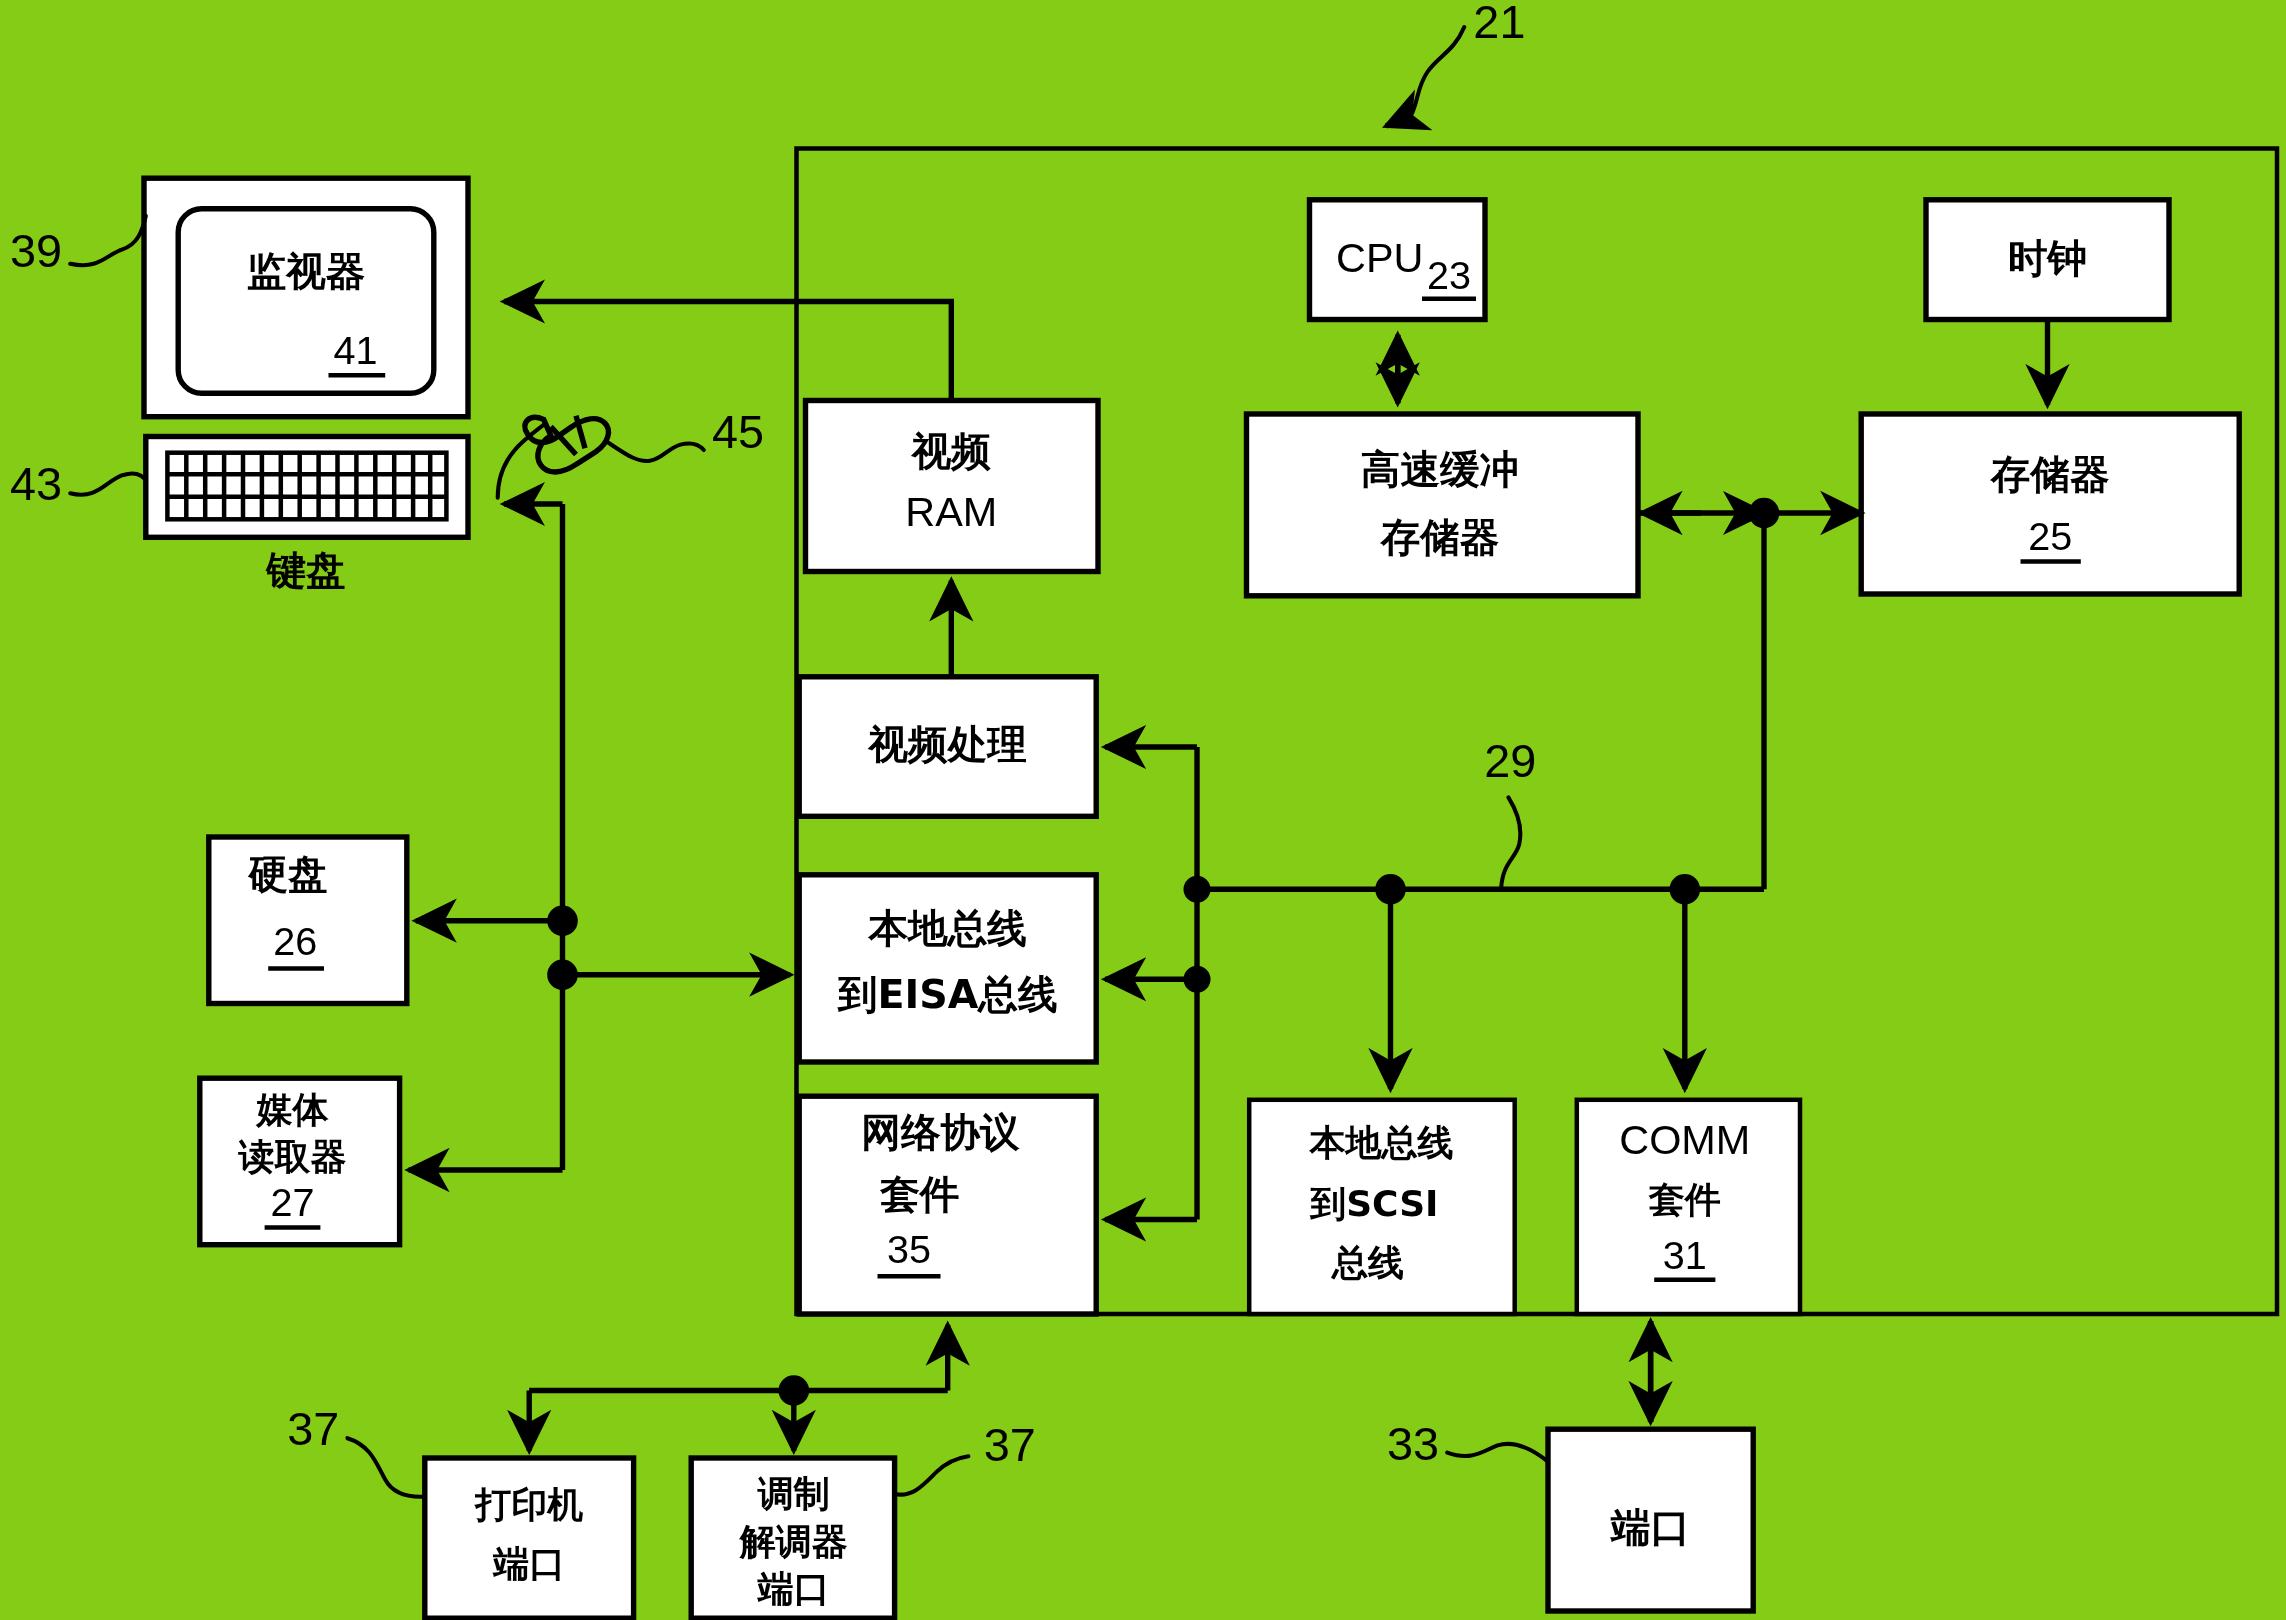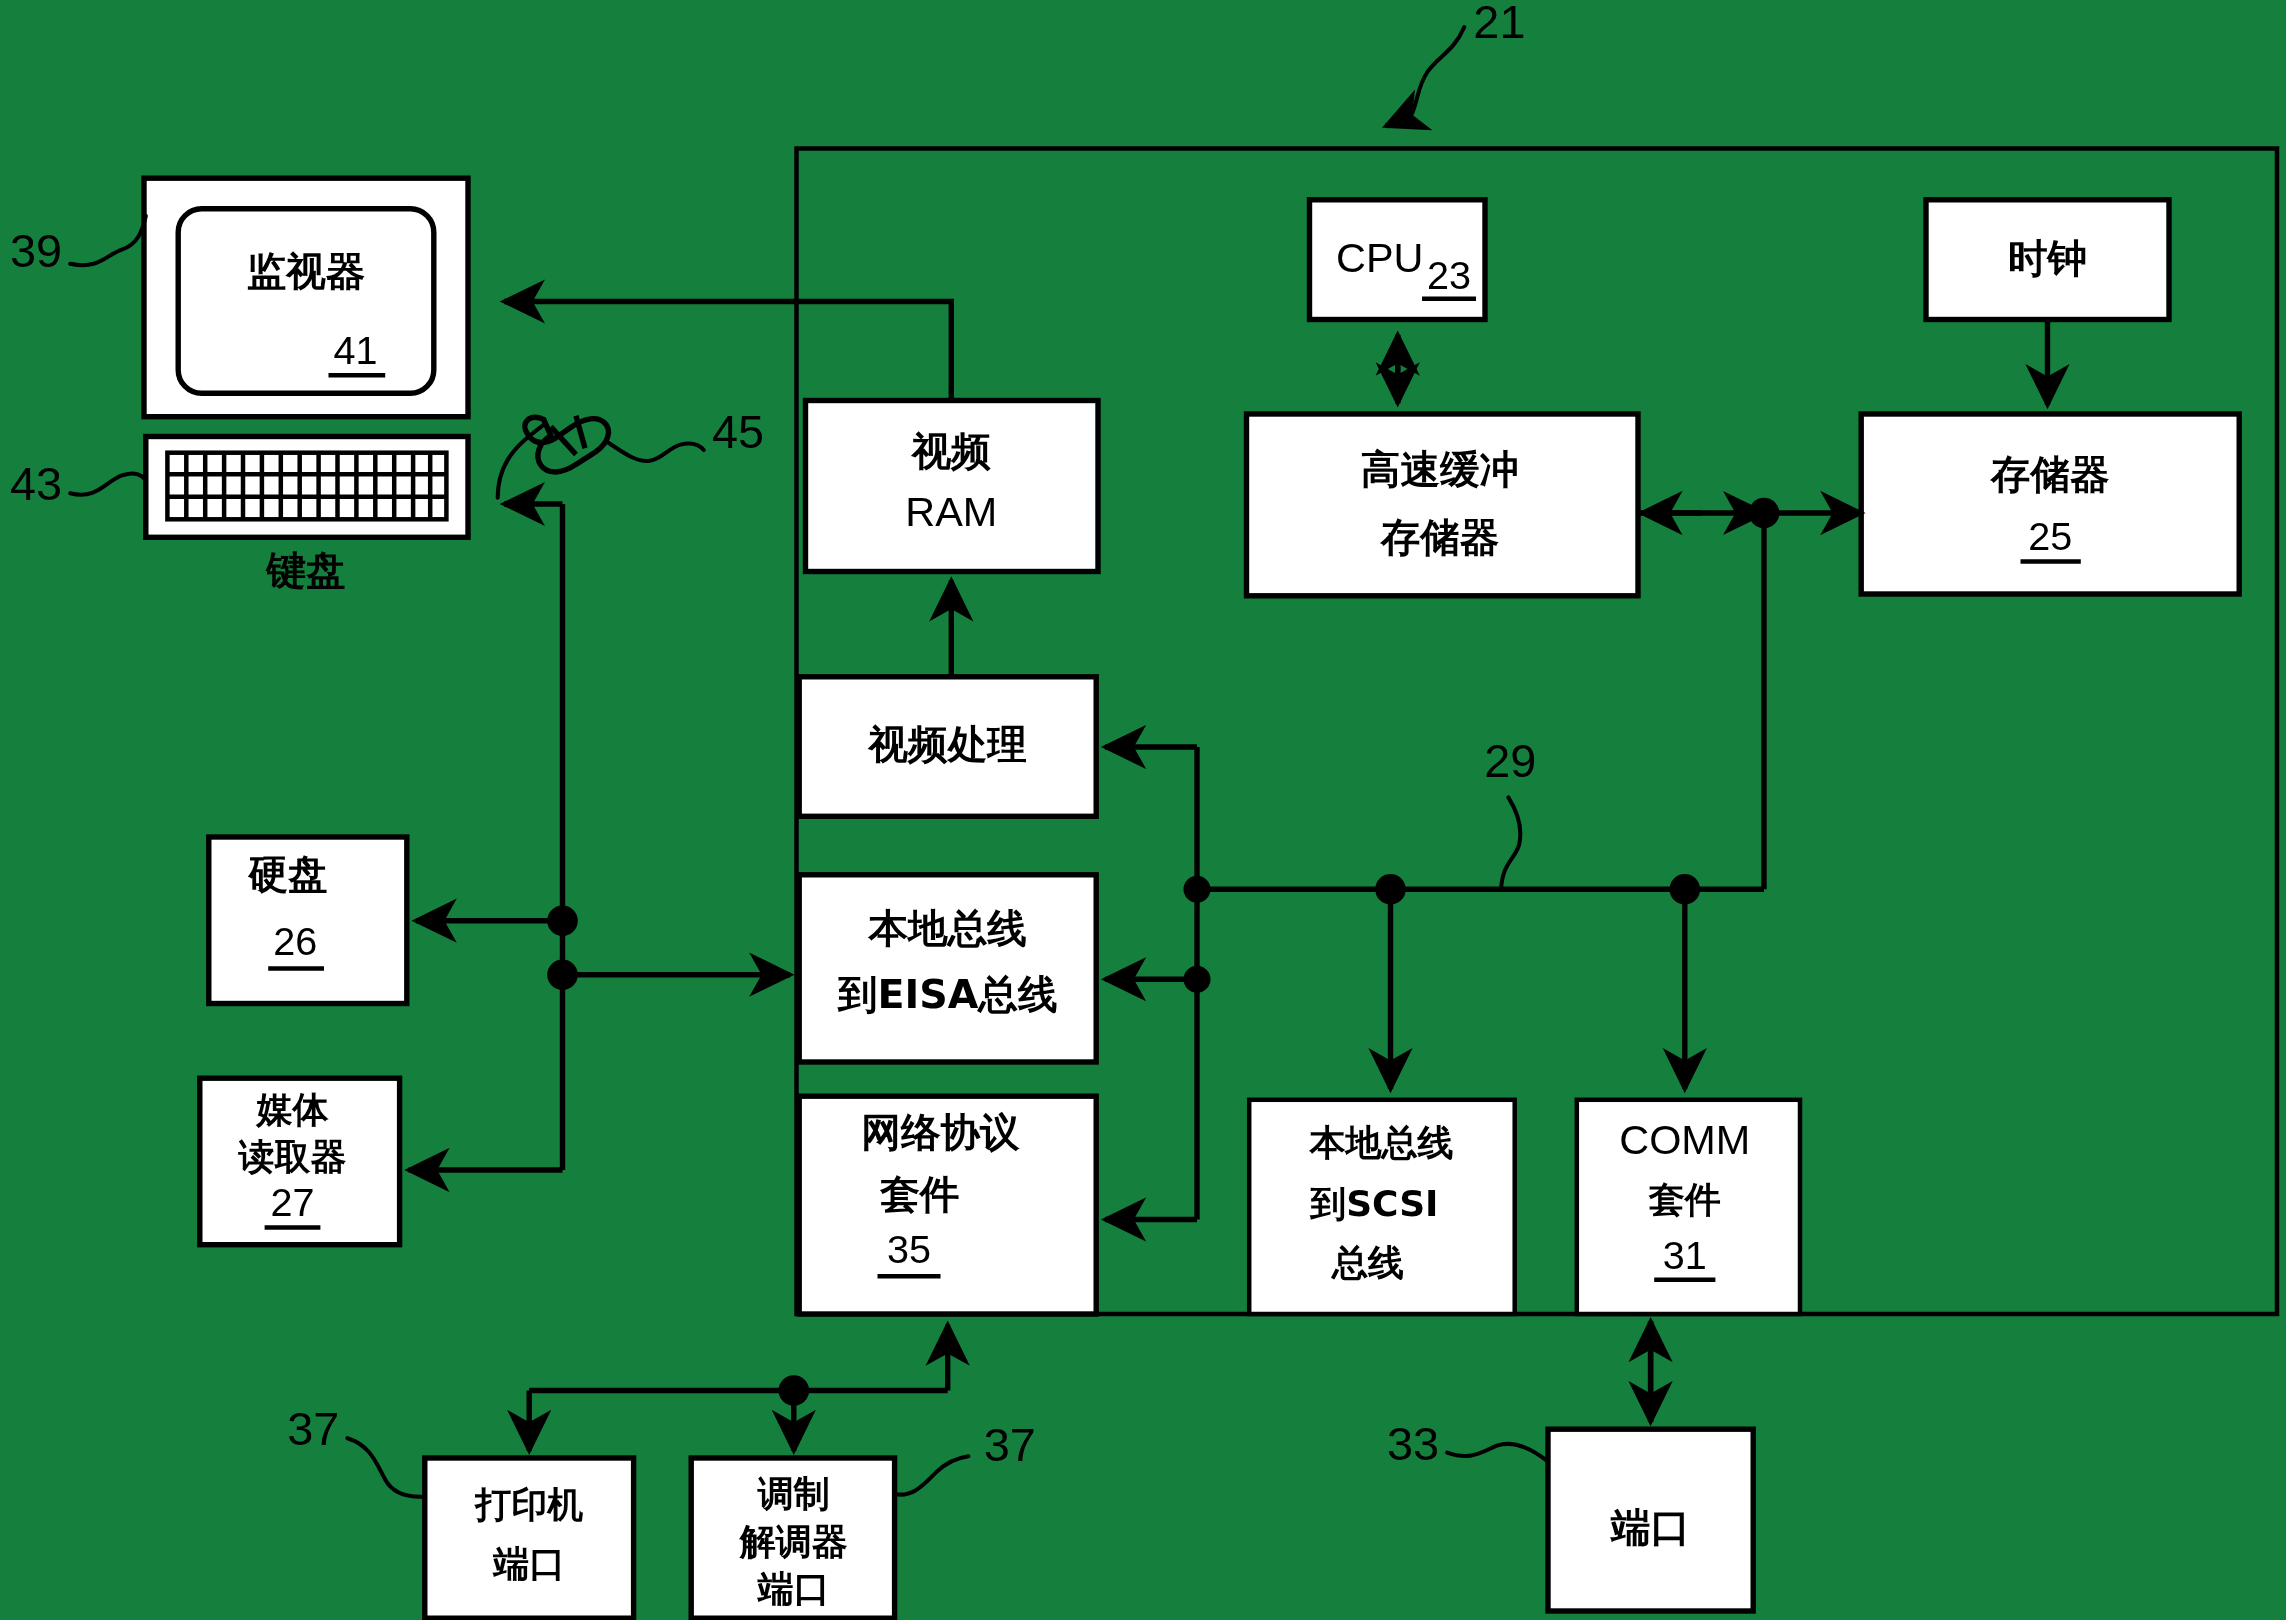--- a/index.html
+++ b/index.html
@@ -4,21 +4,21 @@
 <style>
   html, body {
     margin: 0;
     padding: 0;
     background: #ffffff;
   }
   #figure-root {
     position: relative;
     width: 2286px;
     height: 1620px;
-    background: #15803d;
+    background: #84cc16;
     font-family: "Liberation Sans", sans-serif;
     overflow: hidden;
   }
   svg#diagram {
     position: absolute;
     top: 0;
     left: 0;
     width: 2286px;
     height: 1620px;
   }

